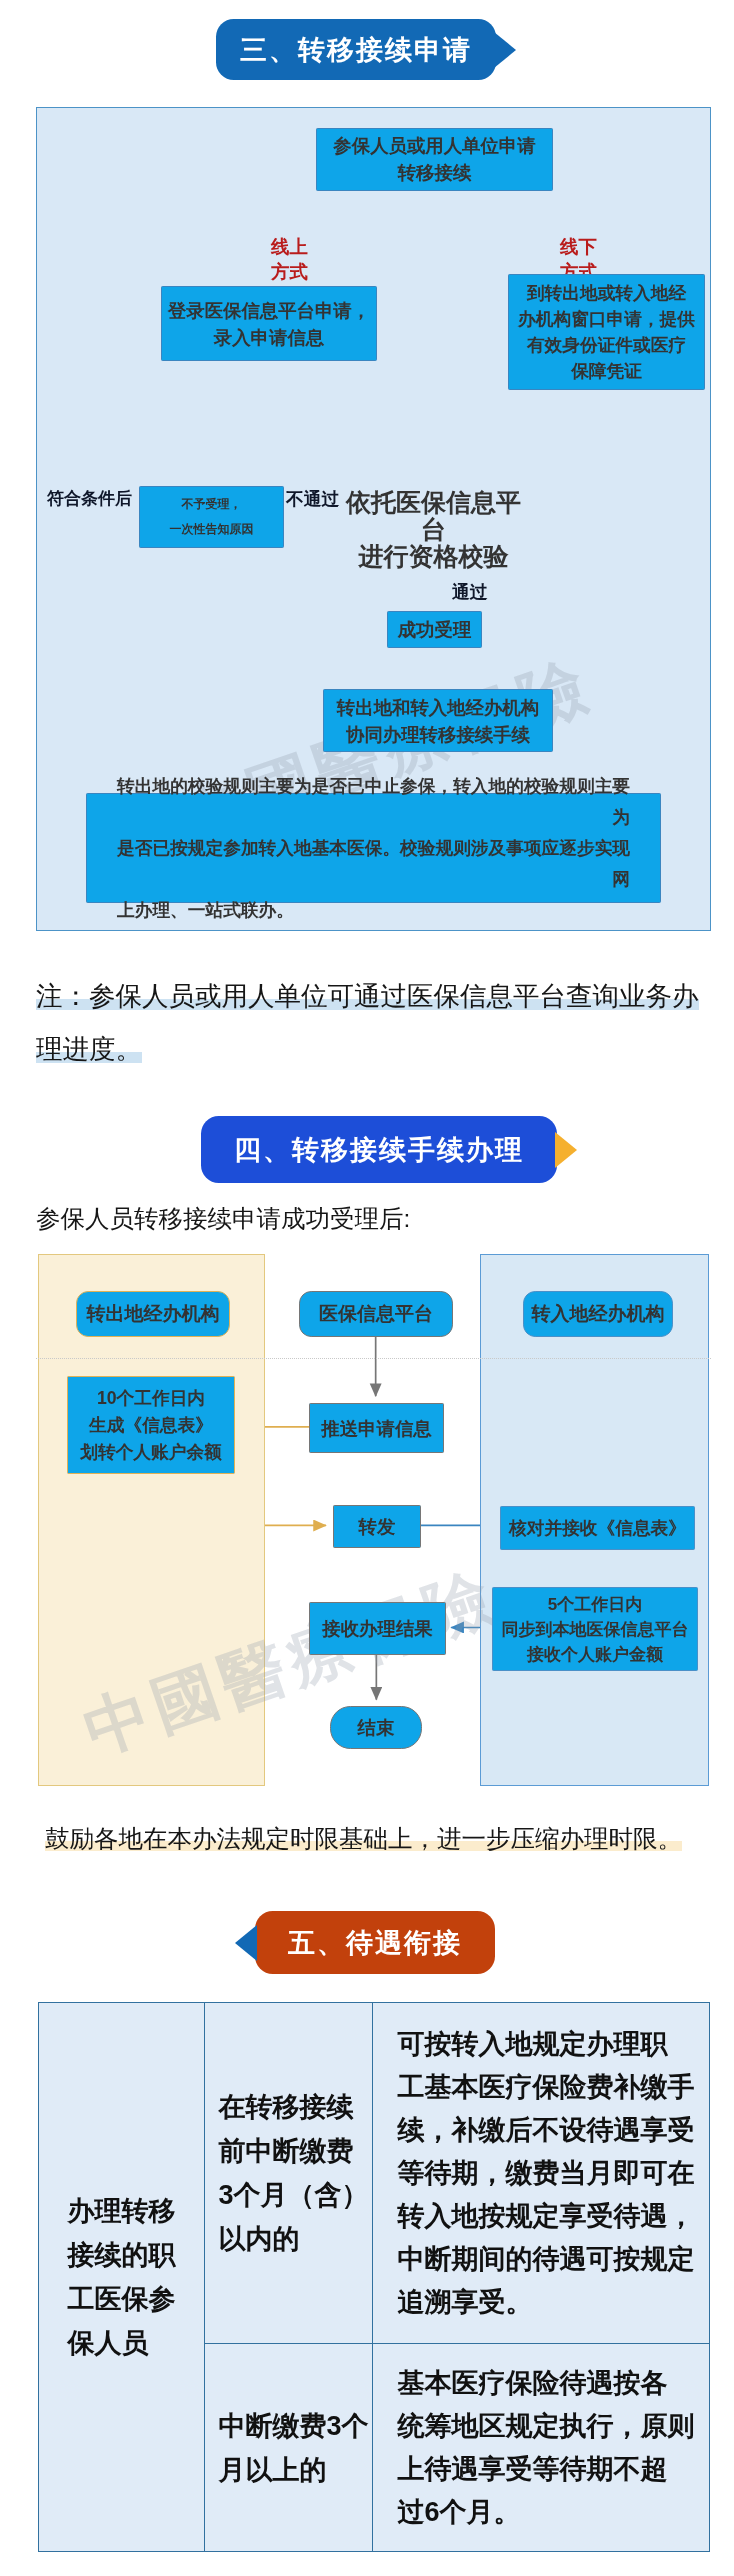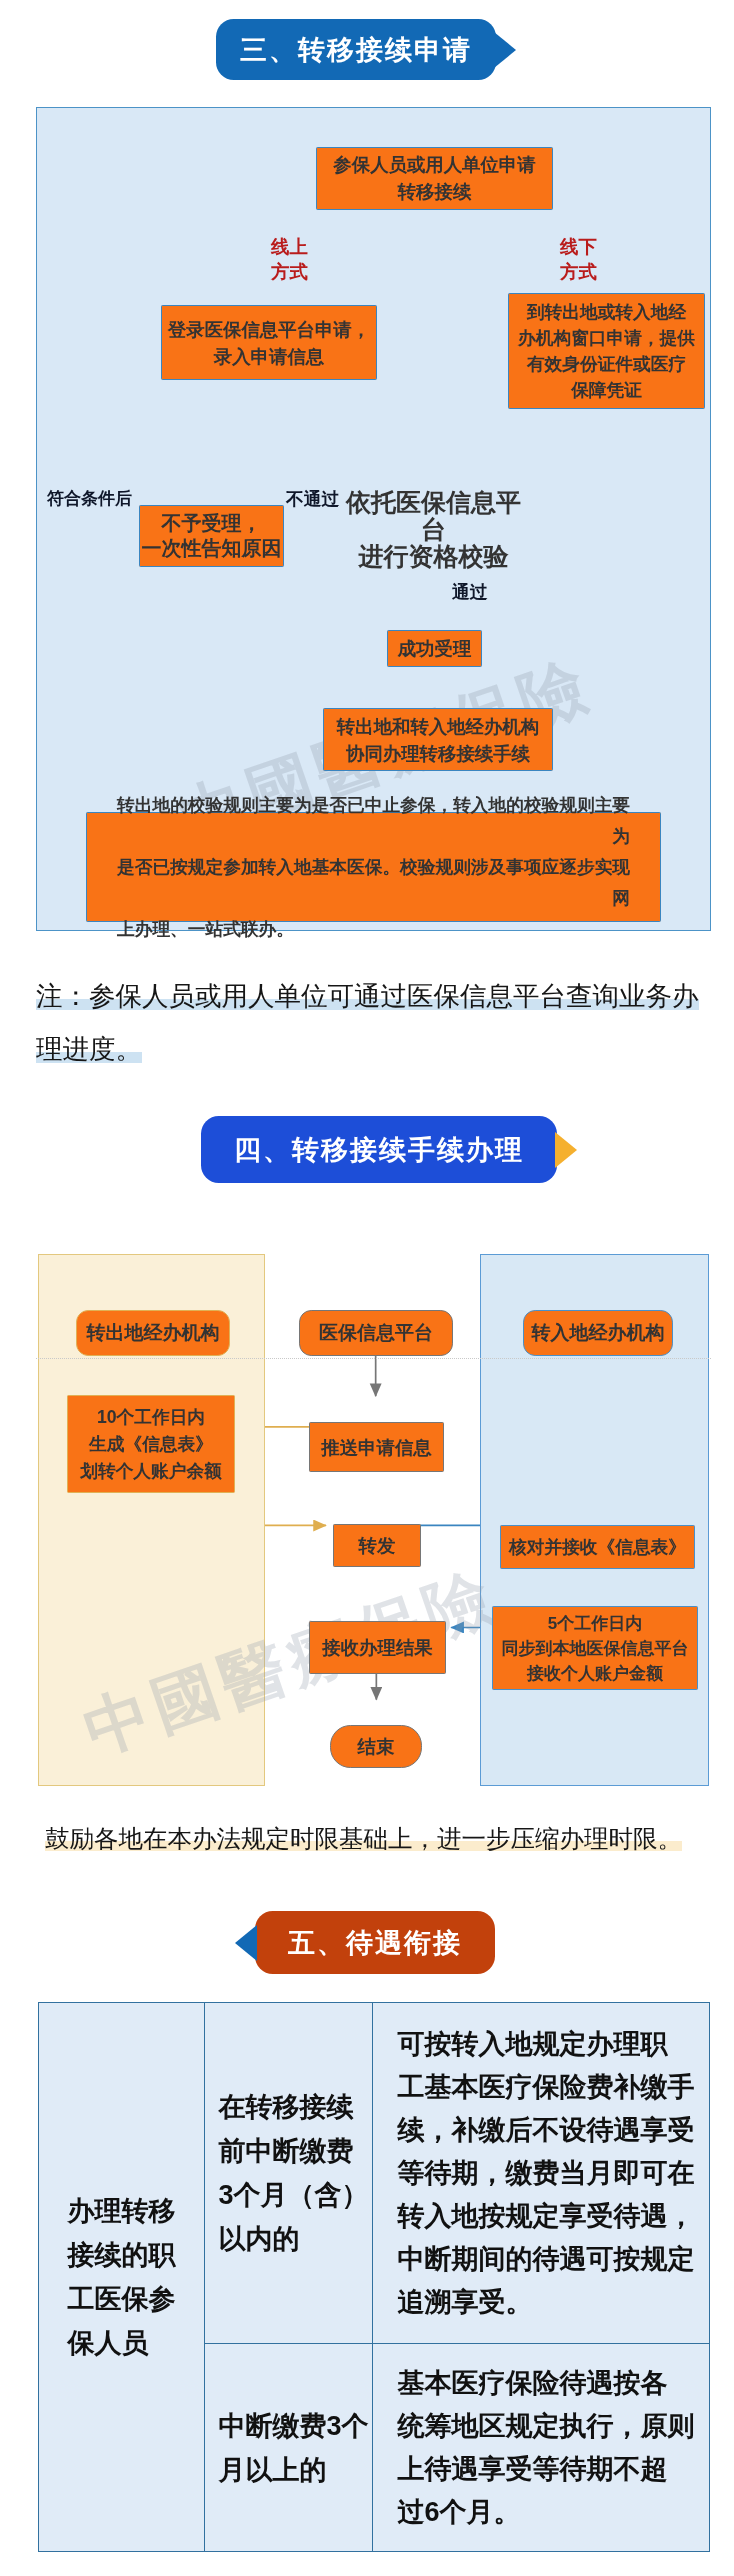--- a/index.html
+++ b/index.html
@@ -8,23 +8,23 @@
   svg.overlay { position:absolute; left:0; top:0; width:735px; height:2576px; }
 
   .banner { position:absolute; color:#fff; font-weight:700; font-size:27px; letter-spacing:2px;
             display:flex; align-items:center; justify-content:center; border-radius:17.7px; z-index:3; }
   .banner .tip { position:absolute; top:50%; transform:translateY(-50%); width:0; height:0;
                  border-top:18.4px solid transparent; border-bottom:18.4px solid transparent; }
   .tip-right { right:-20px; border-left:22px solid; }
   .tip-left  { left:-20px;  border-right:22px solid; }
 
   .panel { position:absolute; z-index:1; }
-  .fbox { position:absolute; background:#f97316; border:1.4px solid #3a85c0; color:#333;
+  .fbox { position:absolute; background:#0ea5e9; border:1.4px solid #3a85c0; color:#333;
           display:flex; flex-direction:column; align-items:center; justify-content:center;
-          text-align:center; font-weight:600; z-index:4; border-radius:1.4px;margin-top:19px; }
+          text-align:center; font-weight:600; z-index:4; border-radius:1.4px; }
   .fbox.gray { border-color:#767676; }
   .fbox.gold { border-color:#e0b155; }
   .fbox.blue { border-color:#4a90c8; }
   .pill { border-radius:12.2px; font-size:19px; font-weight:700; }
   .lbl { position:absolute; font-weight:700; z-index:4; white-space:nowrap; }
   .teal { color:#0f172a; }
   .bluelbl { color:#b91c1c; }
   .dtext { position:absolute; z-index:5; text-align:center; color:#333; font-weight:600; }
 
   .hl-blue { background:linear-gradient(to bottom, transparent 60%, #cde2f2 60%, #cde2f2 97%, transparent 97%); }
@@ -127,21 +127,21 @@
 
   <div class="dtext" style="left:338px; top:489px; width:191px; font-size:25px; line-height:27px;">
     <div>依托医保信息平台</div>
     <div>进行资格校验</div>
   </div>
 
   <div class="lbl teal" style="left:286px; top:487px; font-size:17.7px;">不通过</div>
   <div class="lbl teal" style="left:47px; top:487px; font-size:17px;">符合条件后</div>
   <div class="lbl teal" style="left:452px; top:580px; font-size:17.7px;">通过</div>
 
-  <div class="fbox" style="left:139px; top:486px; width:143px; height:60px; font-size:20px; line-height:25px;">
+  <div class="fbox" style="left:139px; top:486px; width:143px; height:60px; font-size:12px; line-height:25px;">
     <div>不予受理，</div>
     <div>一次性告知原因</div>
   </div>
 
   <div class="fbox" style="left:387px; top:611px; width:93px; height:35px; font-size:18.4px;">
     <div>成功受理</div>
   </div>
 
   <div class="fbox" style="left:323px; top:689px; width:228px; height:61px; font-size:18.4px; line-height:27px;">
     <div>转出地和转入地经办机构</div>
@@ -159,20 +159,21 @@
   </div>
   <div class="bignote" style="left:36px; top:1031px;">
     <span class="hl-blue">理进度。</span>
   </div>
 
   <div class="banner" style="left:201px; top:1116px; width:356px; height:67px; background:#1d4ed8;">
     <span>四、转移接续手续办理</span>
     <span class="tip tip-right" style="border-left-color:#f5b02f;"></span>
   </div>
 
+  <div class="bignote" style="left:36px; top:1202px; font-size:24.5px;">参保人员转移接续申请成功受理后:</div>
 
   <div class="panel" style="left:38px; top:1254px; width:227px; height:532px; background:#faf0d8; border:1.4px solid #e3c87e; box-sizing:border-box;"></div>
   <div class="panel" style="left:480px; top:1254px; width:229px; height:532px; background:#d8e8f5; border:1.4px solid #5b9bd5; box-sizing:border-box;"></div>
   <div class="panel" style="left:36px; top:1358px; width:675px; border-top:1.4px dotted #c9c9c9;"></div>
 
   <div class="fbox gold pill" style="left:76px; top:1291px; width:152px; height:44px;">
     <div>转出地经办机构</div>
   </div>
   <div class="fbox gray pill" style="left:299px; top:1291px; width:152px; height:44px;">
     <div>医保信息平台</div>

